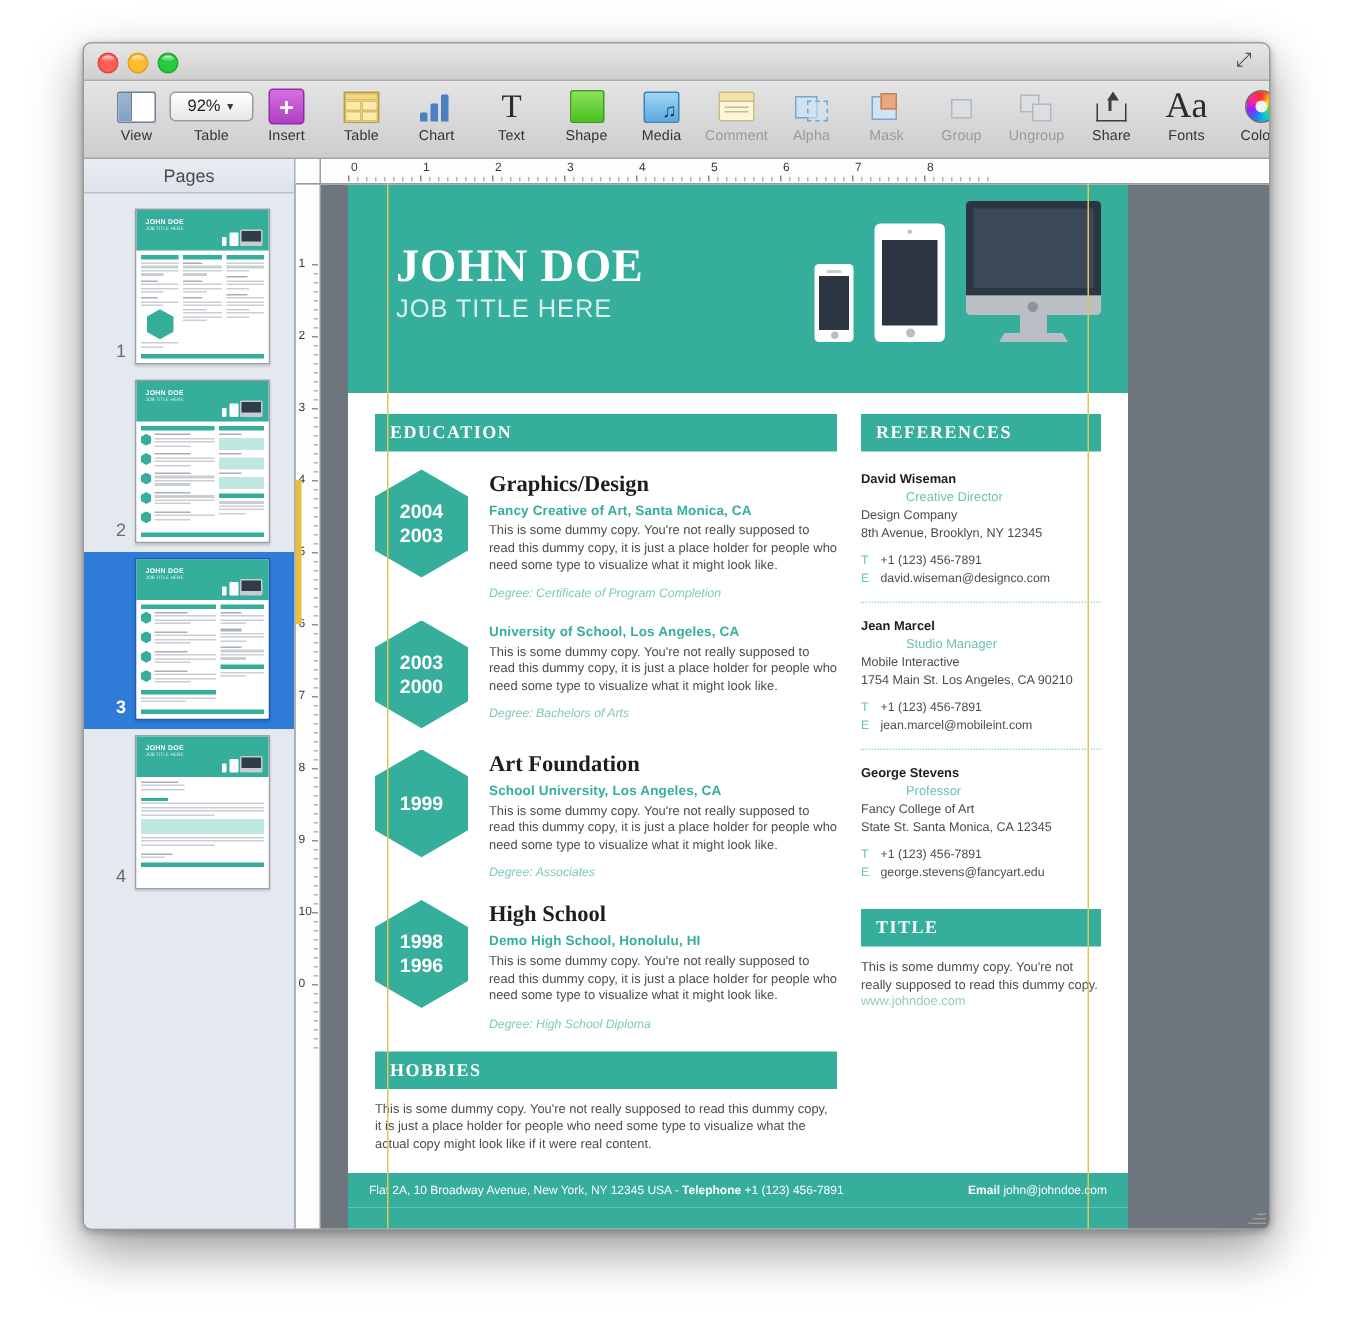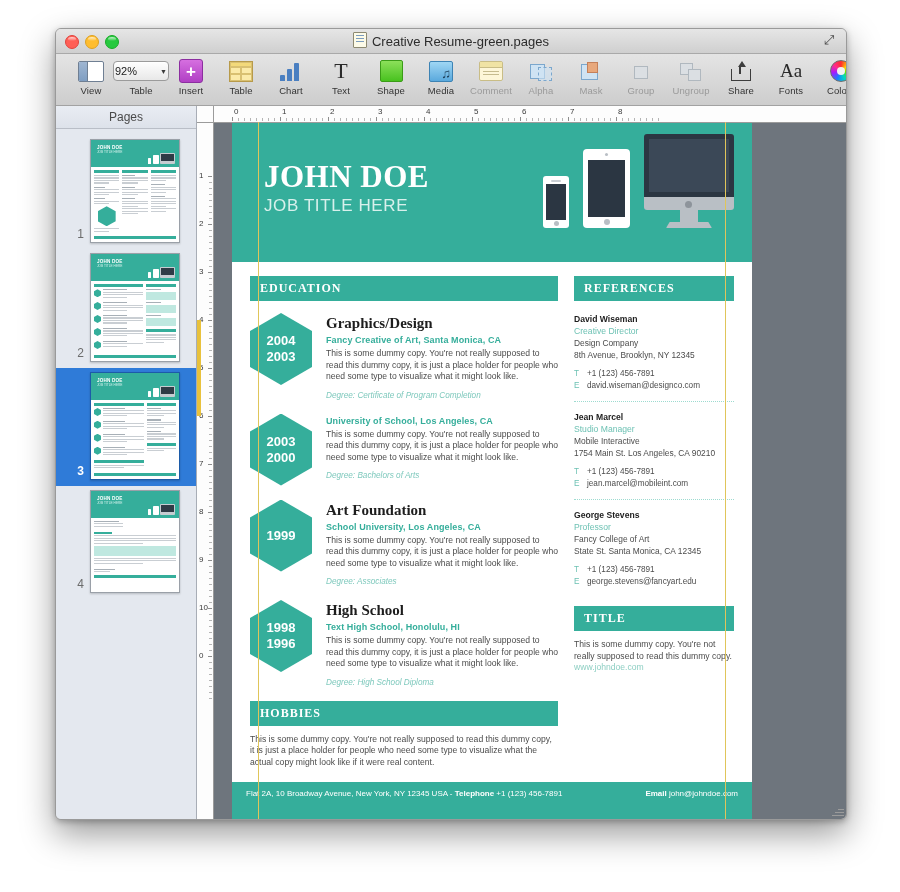--- a/index.html
+++ b/index.html
@@ -55,21 +55,21 @@
   }
   .tb-glyph{height:26px;display:flex;align-items:center;justify-content:center;}
   .tb-label{font-size:9.5px;color:#333;margin-top:1px;letter-spacing:.1px;}
   .tb-item.dim .tb-label{color:#9a9a9a;}
   .tb-gap{width:14px;}
   
   .ic-view{width:24px;height:19px;border:1px solid #6f7f93;border-radius:2px;background:#fff;display:flex;overflow:hidden;}
   .ic-view i{display:block;width:8px;background:linear-gradient(#9fb6d2,#7f9ec2);border-right:1px solid #6f7f93;}
   .zoomselect{
     display:flex;align-items:center;justify-content:space-between;
-    width:56px;height:20px;margin-top:3px;padding:0 1px;box-sizing:border-box;
+    width:56px;height:20px;margin-top:3px;padding:0 11px;box-sizing:border-box;
     background:linear-gradient(#fefefe,#e8e8e8);border:1px solid #9b9b9b;border-radius:4px;
     font-size:11px;color:#1a1a1a;box-shadow:0 1px 0 rgba(255,255,255,.7) inset;
   }
   .zoomselect .arrow{font-size:7px;color:#3a3a3a;}
   .ic-insert{width:22px;height:22px;border-radius:3px;background:linear-gradient(#d66fe0,#b03fc4);
     border:1px solid #8c2ea0;display:flex;align-items:center;justify-content:center;color:#fff;
     font-size:17px;line-height:17px;font-weight:bold;}
   .ic-table{width:22px;height:19px;border:1px solid #b79a4a;background:#fdf3c9;
     display:grid;grid-template-columns:1fr 1fr;grid-template-rows:5px 1fr 1fr;}
   .ic-table s{border:.5px solid #d9c071;background:#fbeaa8;}
@@ -86,21 +86,21 @@
   .ic-comment::after{content:"";position:absolute;left:3px;top:9px;right:3px;height:1px;background:#c6bb8e;
     box-shadow:0 3px 0 0 #c6bb8e;}
   .ic-box{width:22px;height:19px;position:relative;}
   .ic-box .sq{position:absolute;background:#cfe3f3;border:1px solid #7ba7cd;}
   .ic-box.dimmed .sq{background:#dbdfe3;border-color:#b0b8bf;}
   .ic-share{width:20px;height:20px;position:relative;}
   .ic-share .tray{position:absolute;left:0;bottom:0;width:18px;height:11px;border:1.5px solid #3d3d3d;border-top:none;}
   .ic-share .arw{position:absolute;left:7px;top:0;width:0;height:0;border-left:4px solid transparent;
     border-right:4px solid transparent;border-bottom:6px solid #3d3d3d;}
   .ic-share .stem{position:absolute;left:8px;top:5px;width:2px;height:8px;background:#3d3d3d;}
-  .ic-fonts{font-family:"Liberation Serif",serif;font-size:19px;line-height:20px;color:#2b2b2b;}
+  .ic-fonts{font-family:"Liberation Serif",serif;font-size:24px;line-height:20px;color:#2b2b2b;}
   .ic-colors{width:20px;height:20px;border-radius:50%;
     background:conic-gradient(#ff2d2d,#ffd400,#63e200,#00d7c4,#1b7bff,#a41bff,#ff2d8e,#ff2d2d);
     border:1px solid #6d6d6d;position:relative;}
   .ic-colors::after{content:"";position:absolute;left:6px;top:6px;width:8px;height:8px;border-radius:50%;background:#f2f2f2;}
   
   #work{display:flex;height:calc(790px - 24px - 52px);}
   
   #sidebar{width:140px;background:#e4e8ef;border-right:1px solid #a8adb6;
     display:flex;flex-direction:column;flex:0 0 140px;}
   #sidebar-header{height:22px;line-height:22px;text-align:center;font-size:12px;color:#4a4a4a;
@@ -189,21 +189,21 @@
     clip-path:polygon(50% 0,100% 25%,100% 75%,50% 100%,0 75%,0 25%);
     display:flex;flex-direction:column;align-items:center;justify-content:center;
     color:#fff;font-size:13px;font-weight:bold;line-height:16px;font-family:"Liberation Sans",sans-serif;}
   .edu-body{flex:1;padding-top:2px;}
   .edu-title{font-family:"Liberation Serif",serif;font-weight:bold;font-size:15px;color:#1d1d1d;margin-bottom:3px;}
   .edu-school{color:#35ae9b;font-size:9px;font-weight:bold;margin-bottom:3px;letter-spacing:.1px;}
   .edu-desc{font-size:8.6px;line-height:11.5px;color:#4c4c4c;}
   .edu-degree{font-size:8.2px;color:#7fc9bd;font-style:italic;margin-top:8px;}
   .ref-item{margin-bottom:4px;}
   .ref-name{font-size:8.6px;font-weight:bold;color:#1d1d1d;line-height:12px;}
-  .ref-role{font-size:8.6px;color:#6ec2b4;line-height:12px;}
+  .ref-role{font-size:8.6px;color:#6ec2b4;line-height:12px;margin-left:30px;}
   .ref-line{font-size:8.4px;color:#4c4c4c;line-height:12px;}
   .ref-contact{margin-top:7px;}
   .ref-c{display:flex;gap:6px;font-size:8.2px;line-height:12px;color:#4c4c4c;}
   .ref-c .k{color:#6ec2b4;width:7px;flex:0 0 7px;}
   .ref-div{border-top:1px dotted #9ddbd0;margin:9px 0 9px 0;}
   .plain-p{font-size:8.6px;line-height:11.5px;color:#4c4c4c;}
   .link{color:#8ecfc3;}
   #pg-footer{background:#35ae9b;color:#fff;font-size:8px;padding:7px 14px;margin-top:14px;
     display:flex;justify-content:space-between;align-items:center;}
   #pg-footer b{font-weight:bold;}
@@ -214,23 +214,20 @@
 </style>
 </head>
 <body>
 
 <div id="app-window">
 
   <div id="titlebar">
     <div class="traffic" id="btn-close"></div>
     <div class="traffic" id="btn-min"></div>
     <div class="traffic" id="btn-max"></div>
-    <div id="doc-title-wrap">
-      <span id="doc-icon"></span><span>Creative Resume-green.pages</span>
-    </div>
     <div id="fullscreen-arrows">⤢</div>
   </div>
 
   <div id="toolbar">
 
     <div class="tb-item">
       <div class="tb-glyph">
           <div class="ic-view">
             <i></i>
           </div>
@@ -909,21 +906,21 @@
               </div>
             </div>
 
             <div class="edu-item">
               <div class="hex">
                 <span>1998</span>
                 <span>1996</span>
               </div>
               <div class="edu-body">
                 <div class="edu-title">High School</div>
-                <div class="edu-school">Text High School, Honolulu, HI</div>
+                <div class="edu-school">Demo High School, Honolulu, HI</div>
                 <div class="edu-desc">This is some dummy copy. You're not really supposed to read this dummy copy, it is just a place holder for people who need some type to visualize what it might look like.</div>
                 <div class="edu-degree">Degree: High School Diploma</div>
               </div>
             </div>
 
             <div class="sec-bar" style="margin-top:14px;margin-bottom:8px">HOBBIES</div>
             <div class="plain-p">This is some dummy copy. You're not really supposed to read this dummy copy, it is just a place holder for people who need some type to visualize what the actual copy might look like if it were real content.</div>
           </div>
 
           <div id="col-right">

